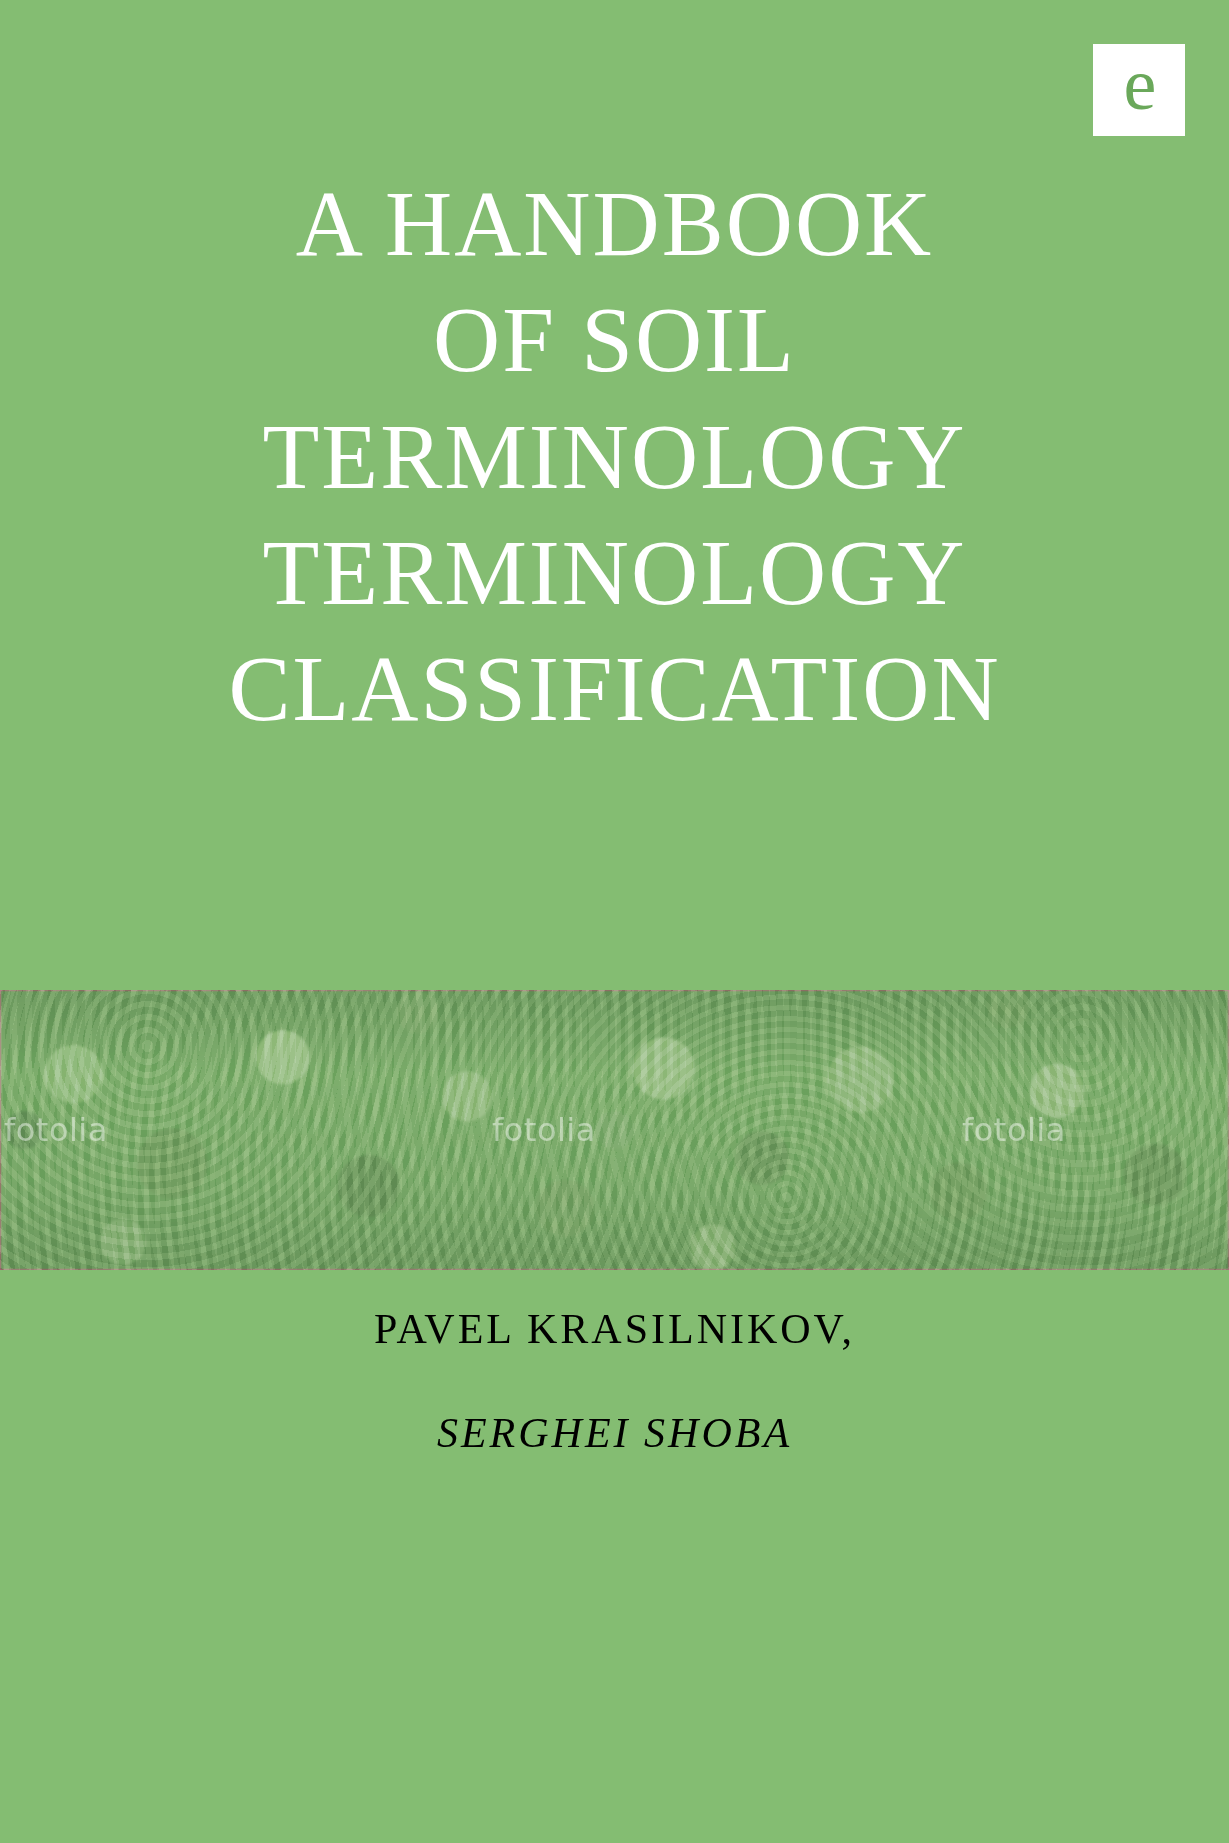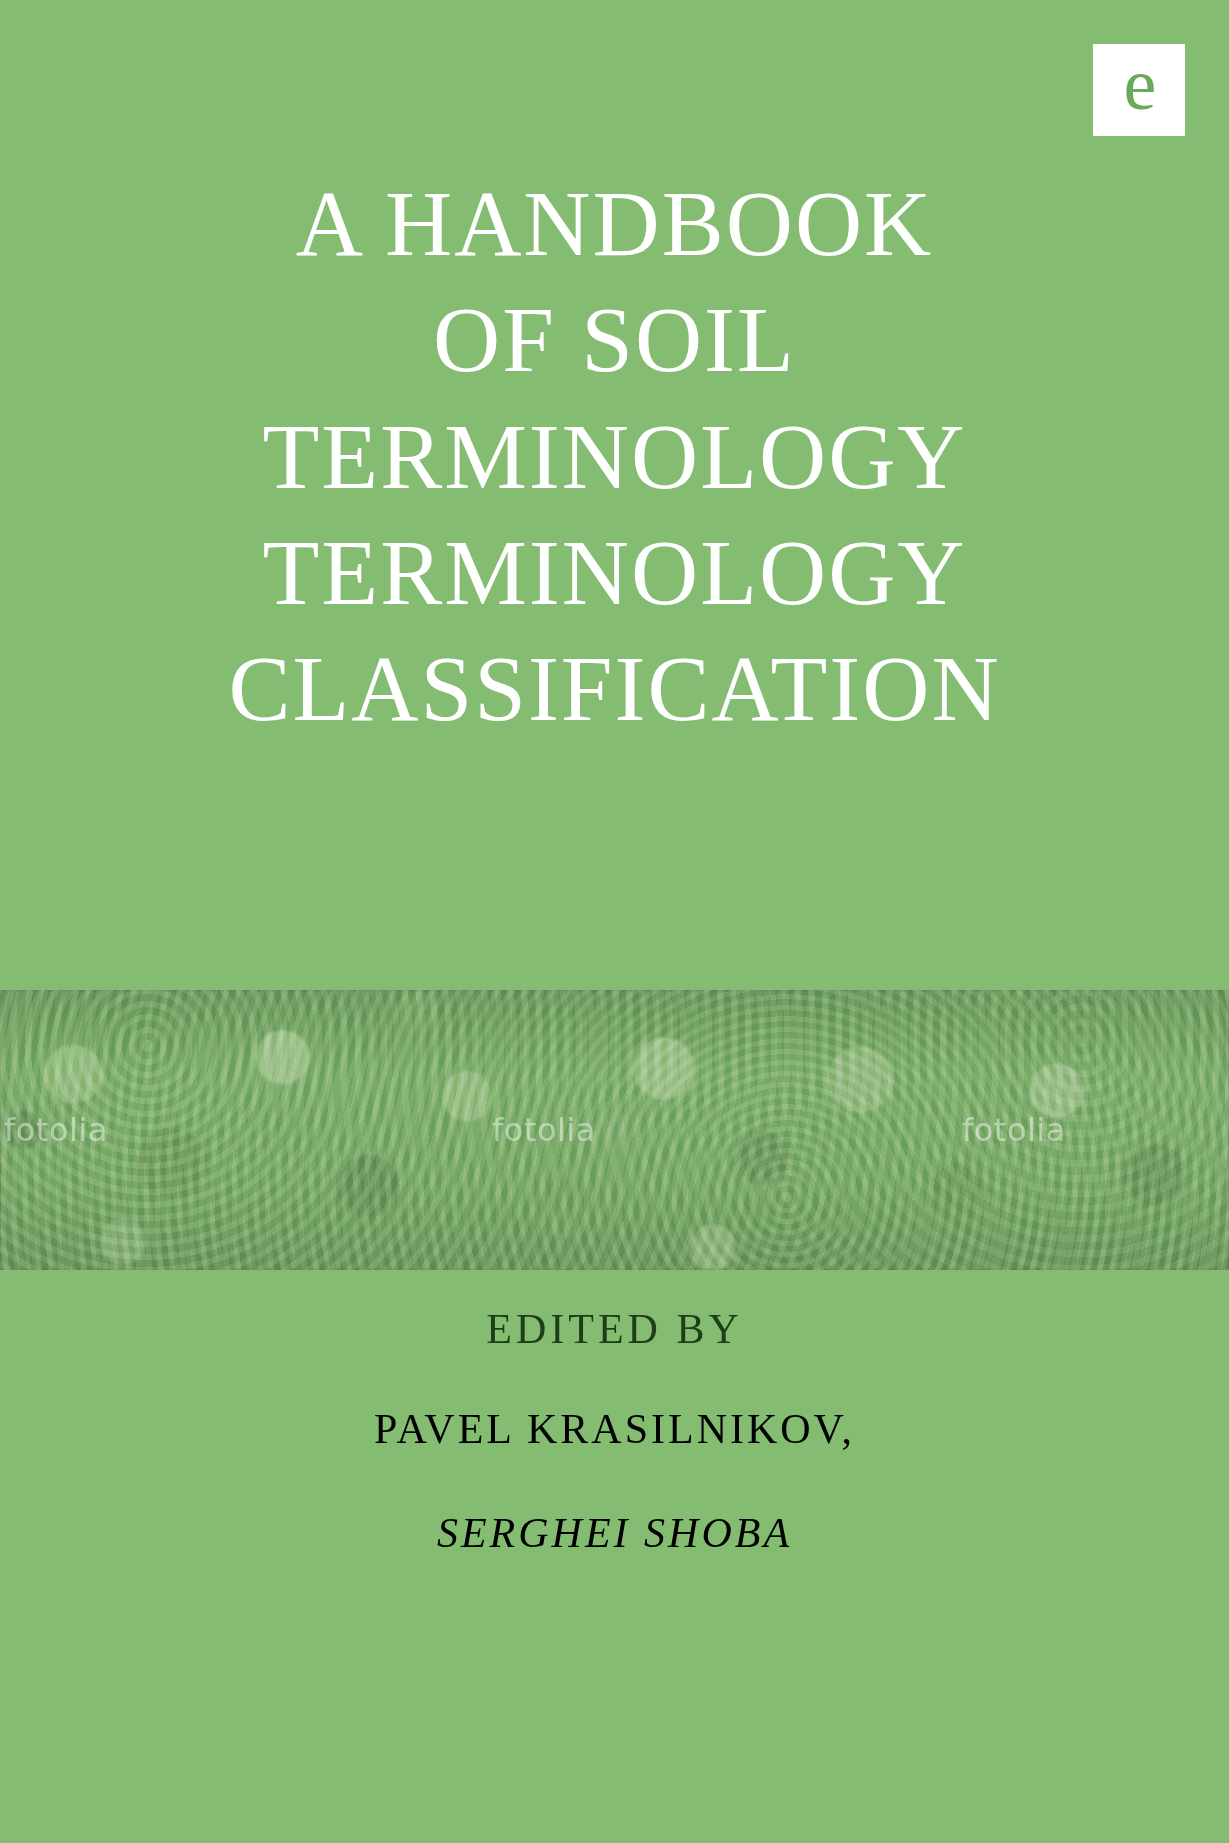--- a/index.html
+++ b/index.html
@@ -63,21 +63,21 @@
   }
 
   
   .photo-band {
     position: absolute;
     top: 990px;
     left: 0;
     width: 1229px;
     height: 280px;
     overflow: hidden;
-    background: #737373;
+    background: #ec4899;
   }
   .photo-band .soil {
     position: absolute;
     inset: 0;
     background-color: #86b874;
     background-image:
       radial-gradient(circle at 6% 30%, rgba(150,190,130,0.95) 0 28px, rgba(0,0,0,0) 30px),
       radial-gradient(circle at 14% 62%, rgba(118,160,100,0.9) 0 34px, rgba(0,0,0,0) 36px),
       radial-gradient(circle at 23% 24%, rgba(160,196,140,0.9) 0 26px, rgba(0,0,0,0) 28px),
       radial-gradient(circle at 30% 70%, rgba(110,152,95,0.9) 0 30px, rgba(0,0,0,0) 32px),
@@ -165,18 +165,17 @@
 
   <div class="photo-band">
     <div class="soil"></div>
     <div class="grain"></div>
     <div class="watermark wm-1">fotolia</div>
     <div class="watermark wm-2">fotolia</div>
     <div class="watermark wm-3">fotolia</div>
   </div>
 
   <div class="editors">
-    <div class="edited-by">EDITED BY</div>
     <div class="editor-name">PAVEL KRASILNIKOV,</div>
     <div class="editor-name">SERGHEI SHOBA</div>
   </div>
 
 </div>
 
 </body></html>

